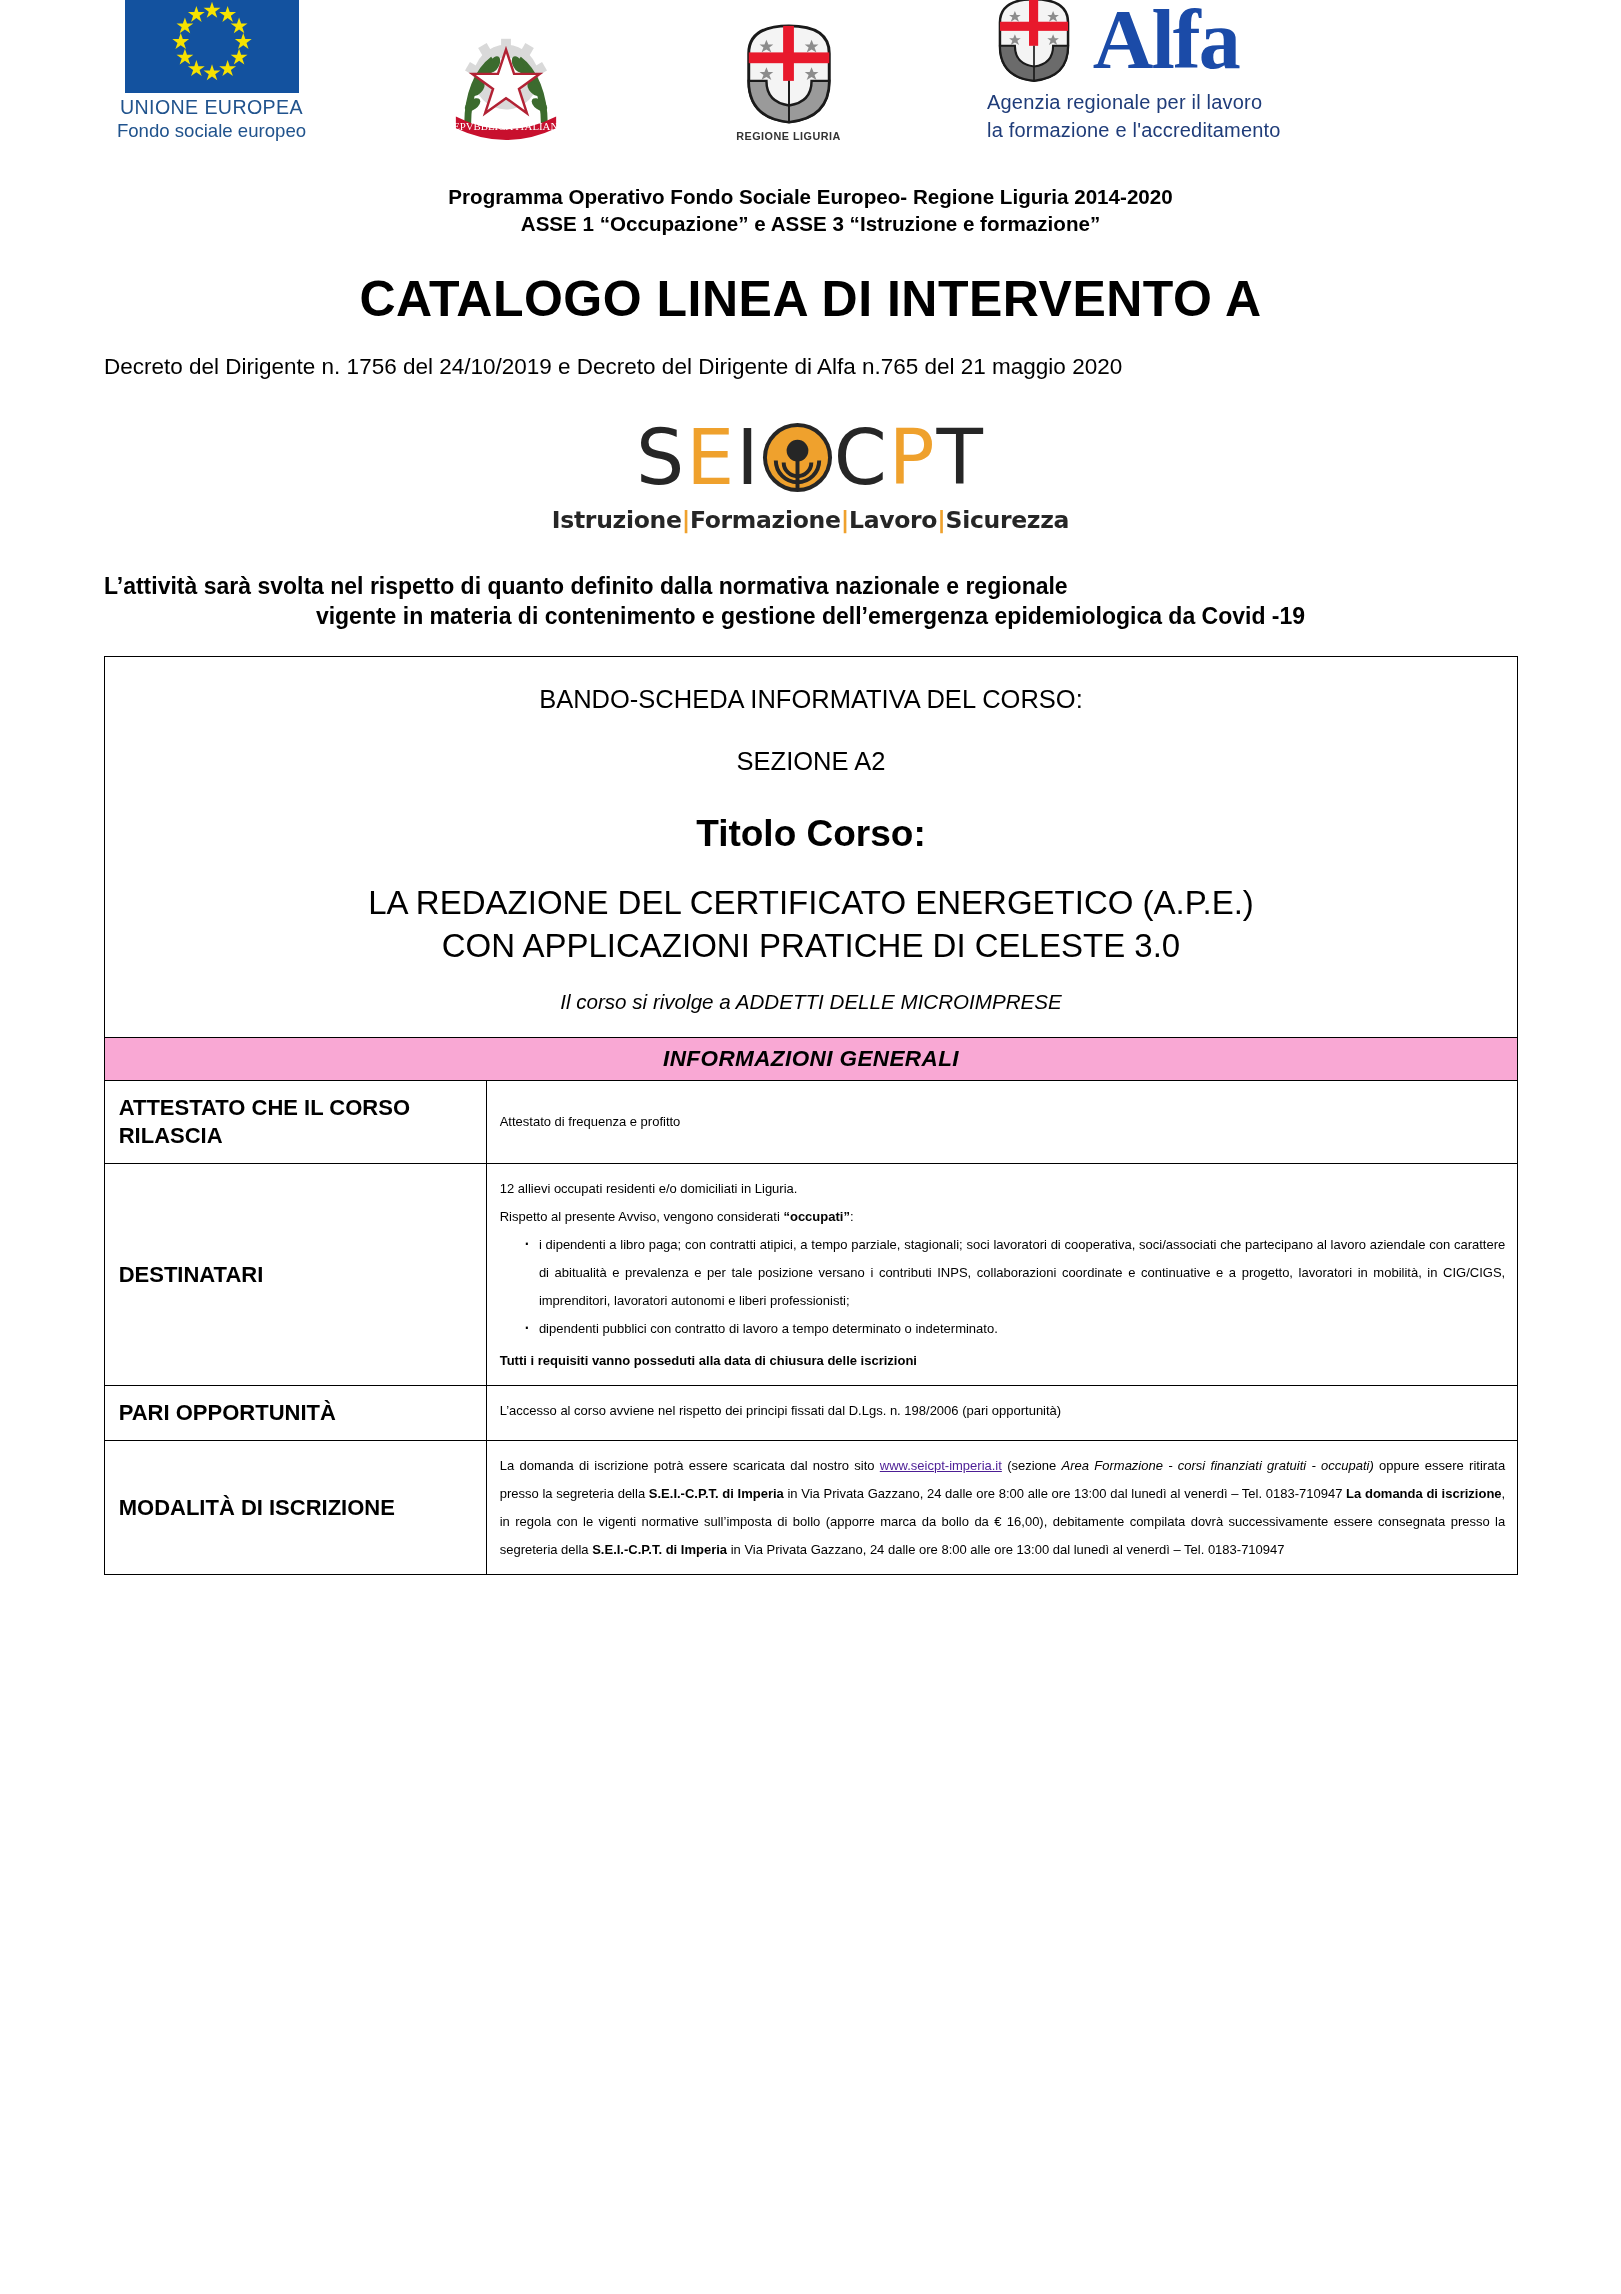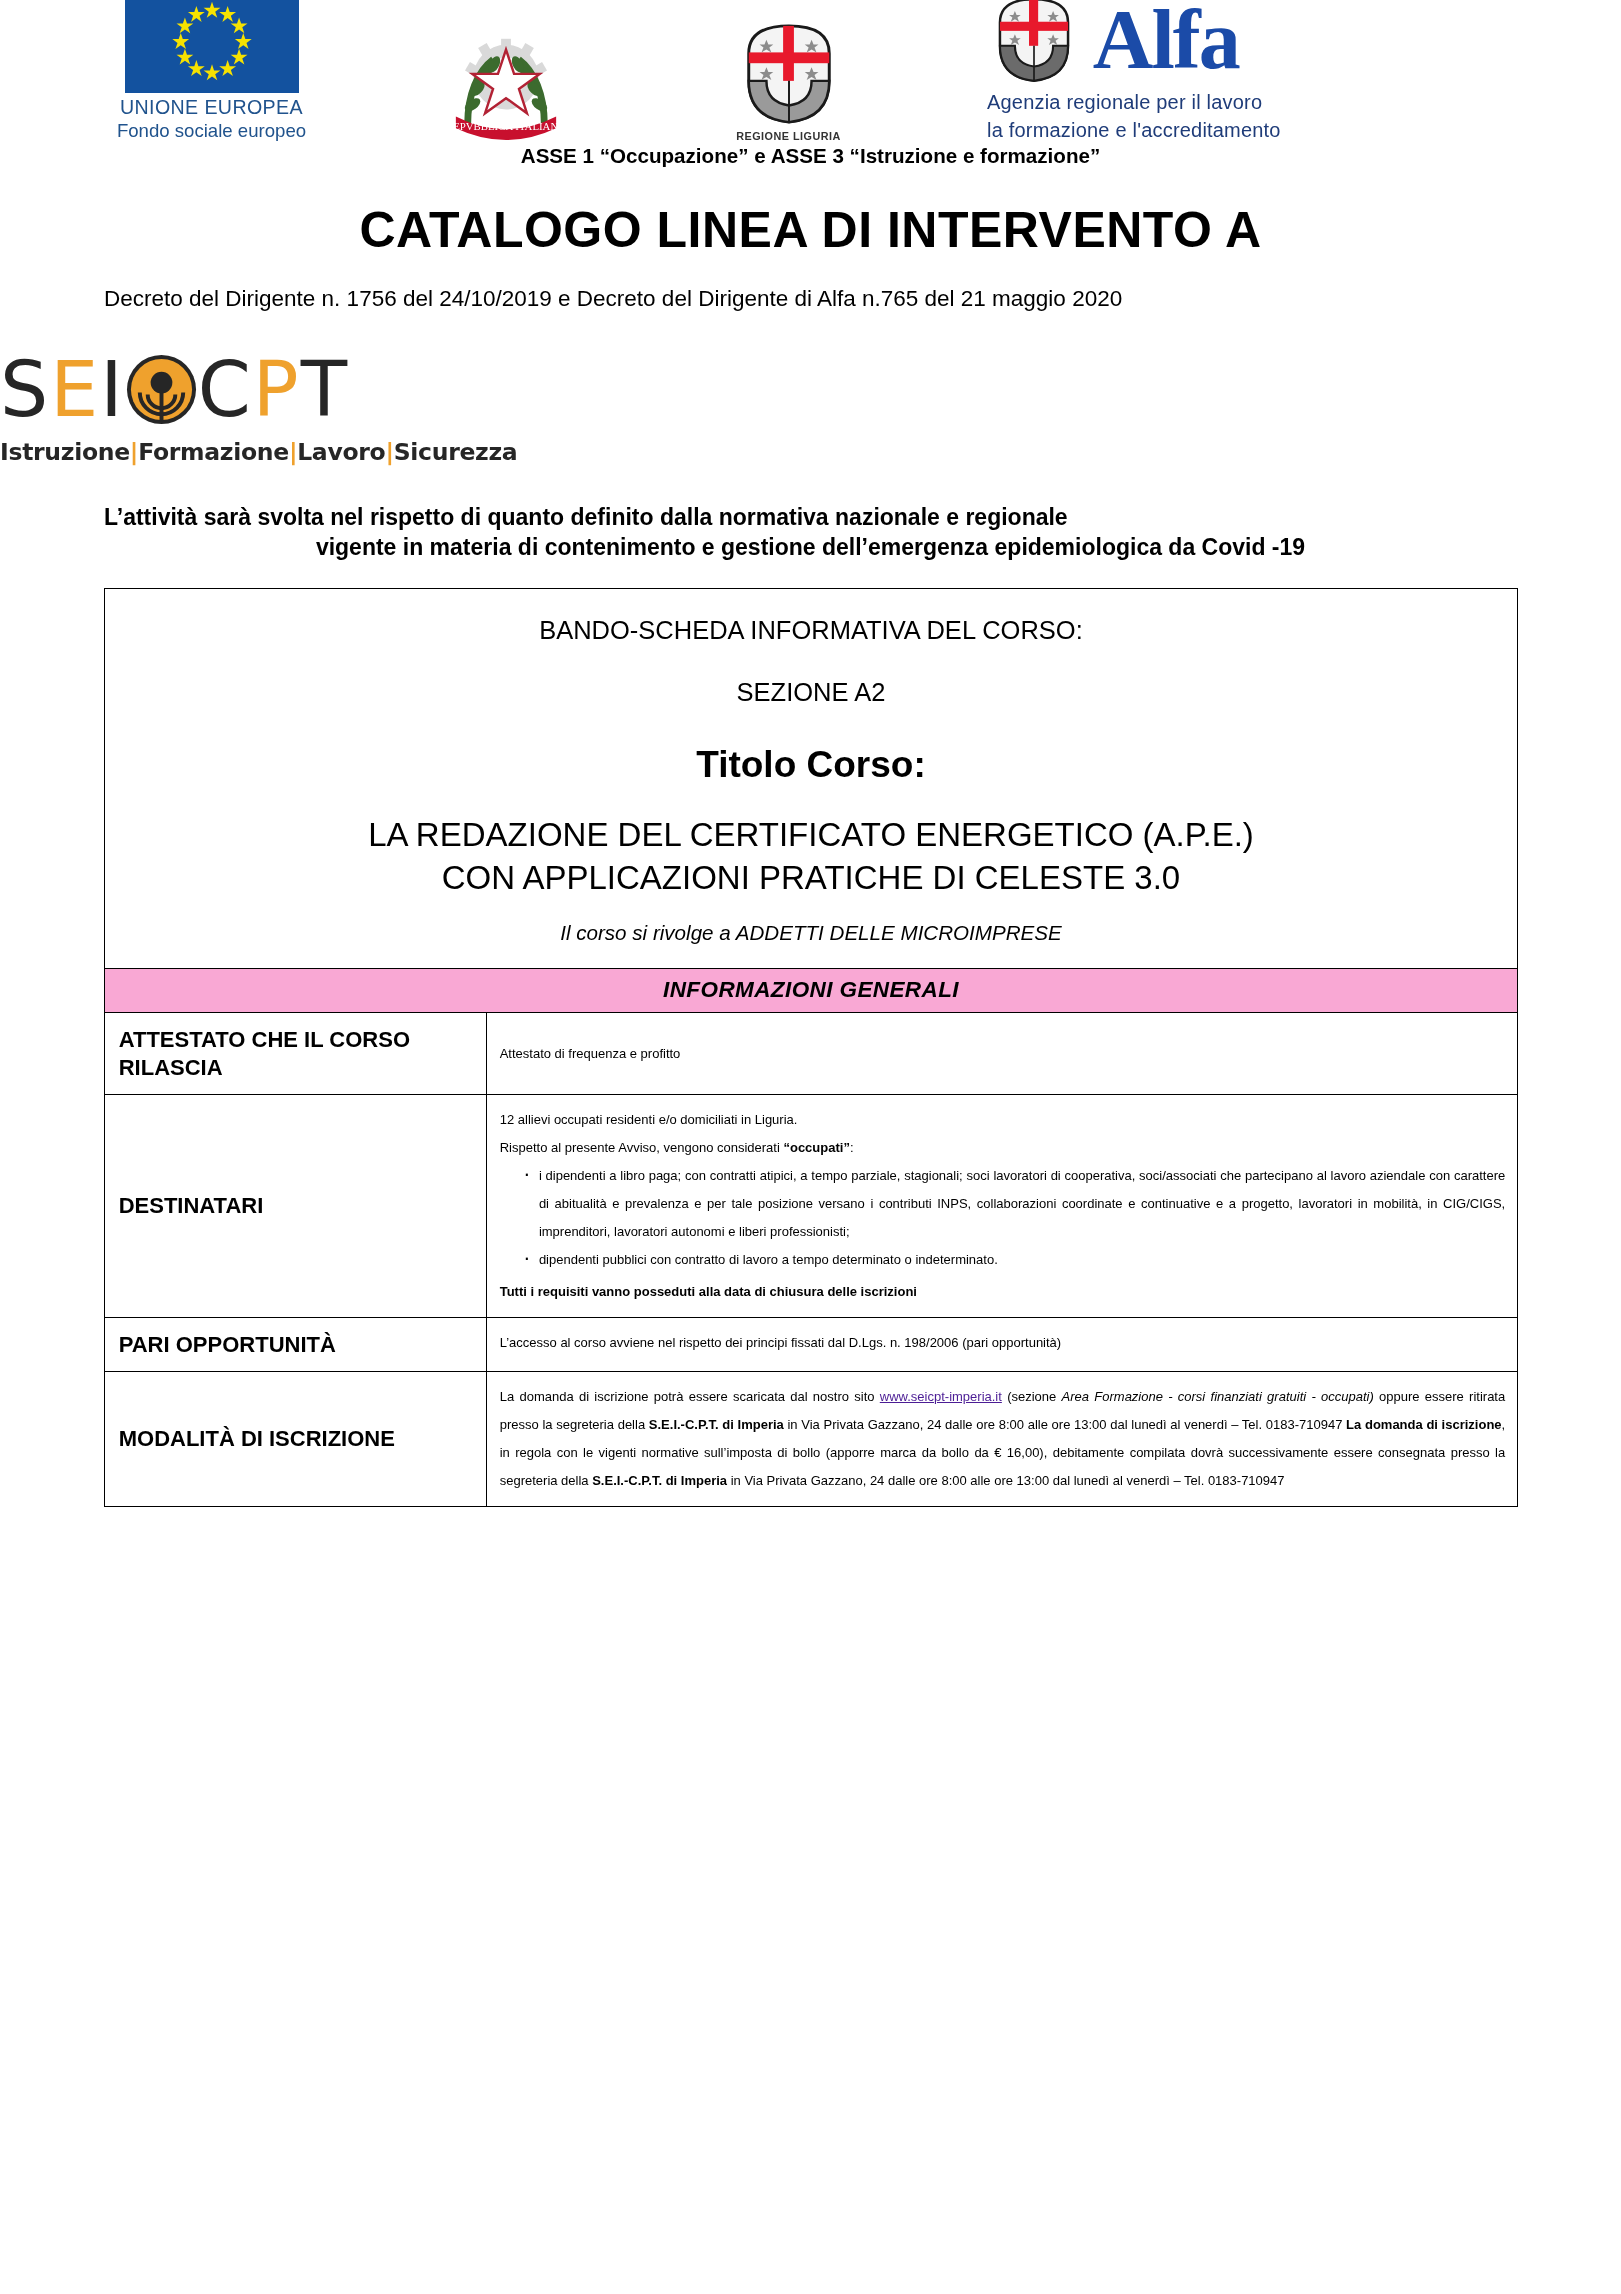--- a/index.html
+++ b/index.html
@@ -110,21 +110,21 @@
     text-align: left;
     font-size: 22.5px;
     line-height: 29px;
     margin-top: 24.5px;
     padding-left: 104px;
   }
 
   
   .seicpt-wrap {
     margin-top: 39px;
-    text-align: left;
+    text-align: center;
   }
   .seicpt-letters {
     font-family: "DejaVu Sans", sans-serif;
     font-size: 76px;
     line-height: 76px;
     font-weight: 400;
     letter-spacing: 2px;
     display: inline-block;
   }
   .sc-dark { color: #262626; }
@@ -339,20 +339,21 @@
           </g>
           <line x1="59" y1="62" x2="59" y2="104" stroke="#1a1a1a" stroke-width="2"></line>
         </svg>
         <div class="alfa-word">Alfa</div>
       </div>
       <div class="alfa-sub">Agenzia regionale per il lavoro</div>
       <div class="alfa-sub">la formazione e l'accreditamento</div>
     </div>
   </div>
 
+  <div class="prog-line">Programma Operativo Fondo Sociale Europeo- Regione Liguria 2014-2020</div>
   <div class="prog-line" style="margin-top:0;">ASSE 1 “Occupazione” e ASSE 3 “Istruzione e formazione”</div>
 
   <div class="doc-title">CATALOGO LINEA DI INTERVENTO A</div>
 
   <div class="decreto">Decreto del Dirigente n. 1756 del 24/10/2019 e Decreto del Dirigente di Alfa n.765 del 21 maggio 2020</div>
 
   <div class="seicpt-wrap">
     <div class="seicpt-letters">
       <span class="sc-dark">S</span><span class="sc-orange">E</span><span class="sc-dark">I</span><span style="display:inline-block;vertical-align:-9.8px;">
         <svg width="73" height="73" viewBox="0 0 74 74">

